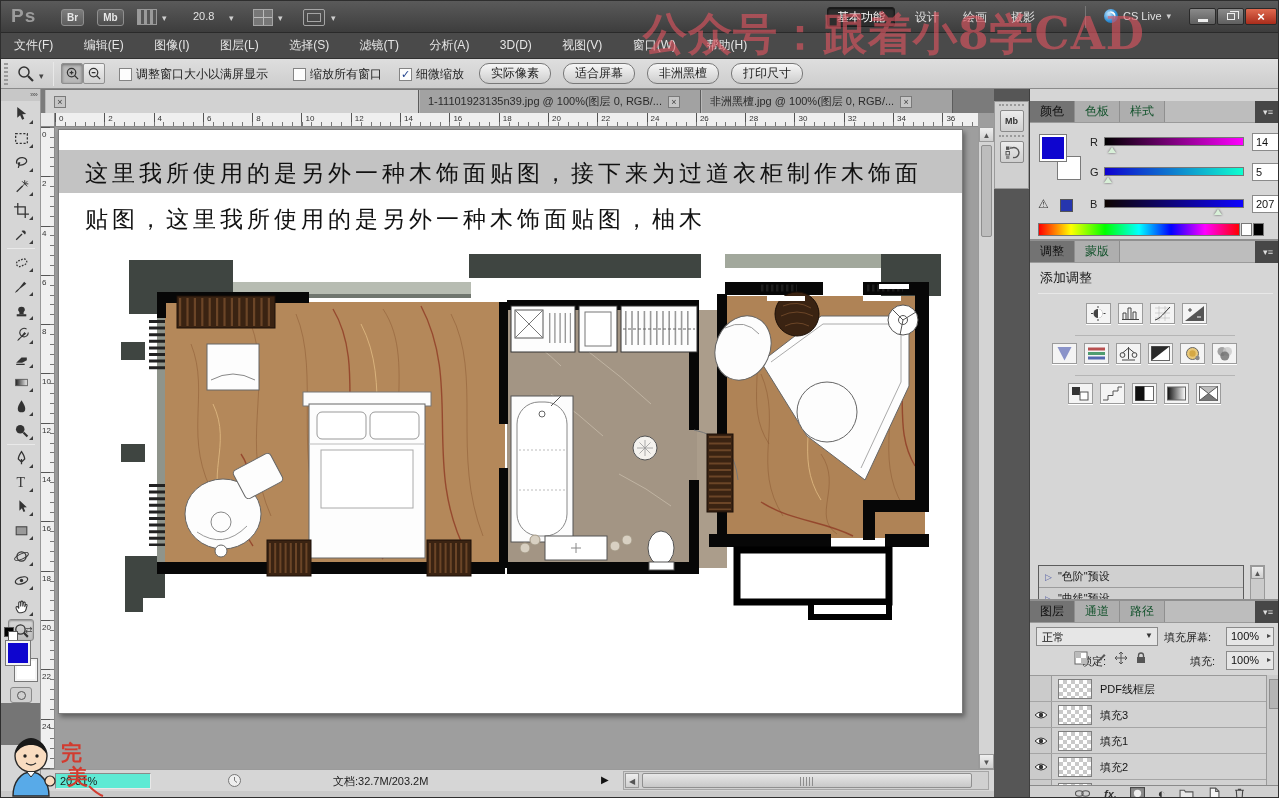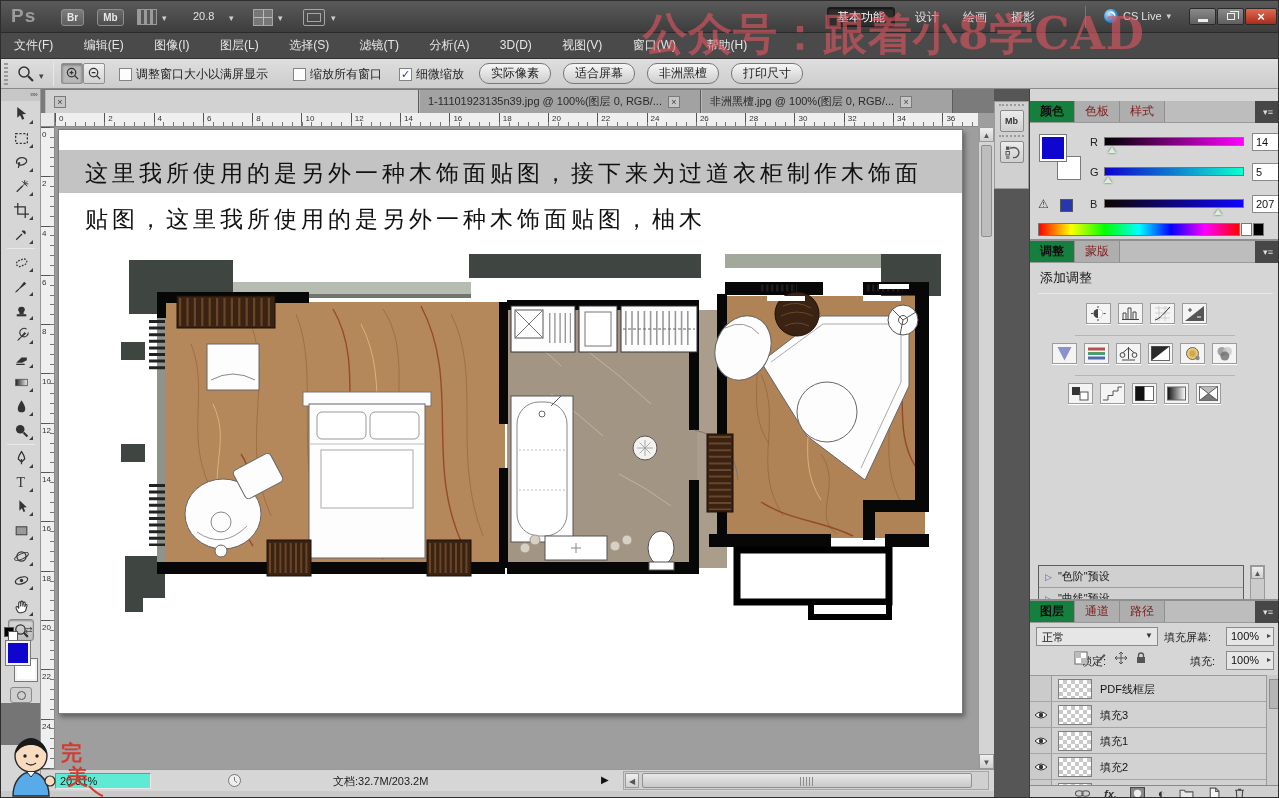--- a/index.html
+++ b/index.html
@@ -155,22 +155,22 @@
   .dock-btn{width:24px;height:22px;margin:1px auto 3px;border:1px solid #8a8a8a;border-radius:2px;
     background:linear-gradient(#ececec,#cfcfcf);display:flex;align-items:center;justify-content:center;
     font-size:9px;font-weight:bold;color:#333;}
   #darkstrip{position:absolute;left:993px;top:88px;width:286px;height:12px;background:#3f3f3f;color:#cfcfcf;
     font-size:8px;line-height:12px;padding-left:18px;letter-spacing:-1px;}
 
   
   #panels{position:absolute;left:1028px;top:88px;width:251px;height:710px;background:#d6d6d6;border-left:1px solid #3f3f3f;}
   .panel{position:absolute;left:0;width:251px;background:#d6d6d6;}
   .ptabs{position:relative;height:22px;background:#bdbdbd;border-bottom:1px solid #9a9a9a;display:flex;}
-  .ptab{padding:0 10px;line-height:21px;font-size:12px;color:#7f1d1d;background:#aeaeae;border-right:1px solid #8f8f8f;}
-  .ptab.active{background:#15803d;color:#101010;font-weight:bold;}
+  .ptab{padding:0 10px;line-height:21px;font-size:12px;color:#14532d;background:#aeaeae;border-right:1px solid #8f8f8f;}
+  .ptab.active{background:#737373;color:#101010;}
   .pmenu{position:absolute;right:0;top:0;width:26px;height:22px;background:#474747;color:#ddd;font-size:9px;
     text-align:center;line-height:22px;}
   #panel-color{top:12px;height:138px;}
   #panel-adjust{top:150px;height:360px;border-top:2px solid #8f8f8f;}
   #panel-layers{top:510px;height:200px;border-top:2px solid #8f8f8f;}
 
   
   #cp-fg{position:absolute;left:10px;top:34px;width:26px;height:26px;background:var(--fg-color,#0e05cf);
     border:2px solid #fff;box-shadow:0 0 0 1px #7a7a7a;z-index:2;}
   #cp-bg{position:absolute;left:28px;top:56px;width:22px;height:22px;background:#fff;border:2px solid #fff;

